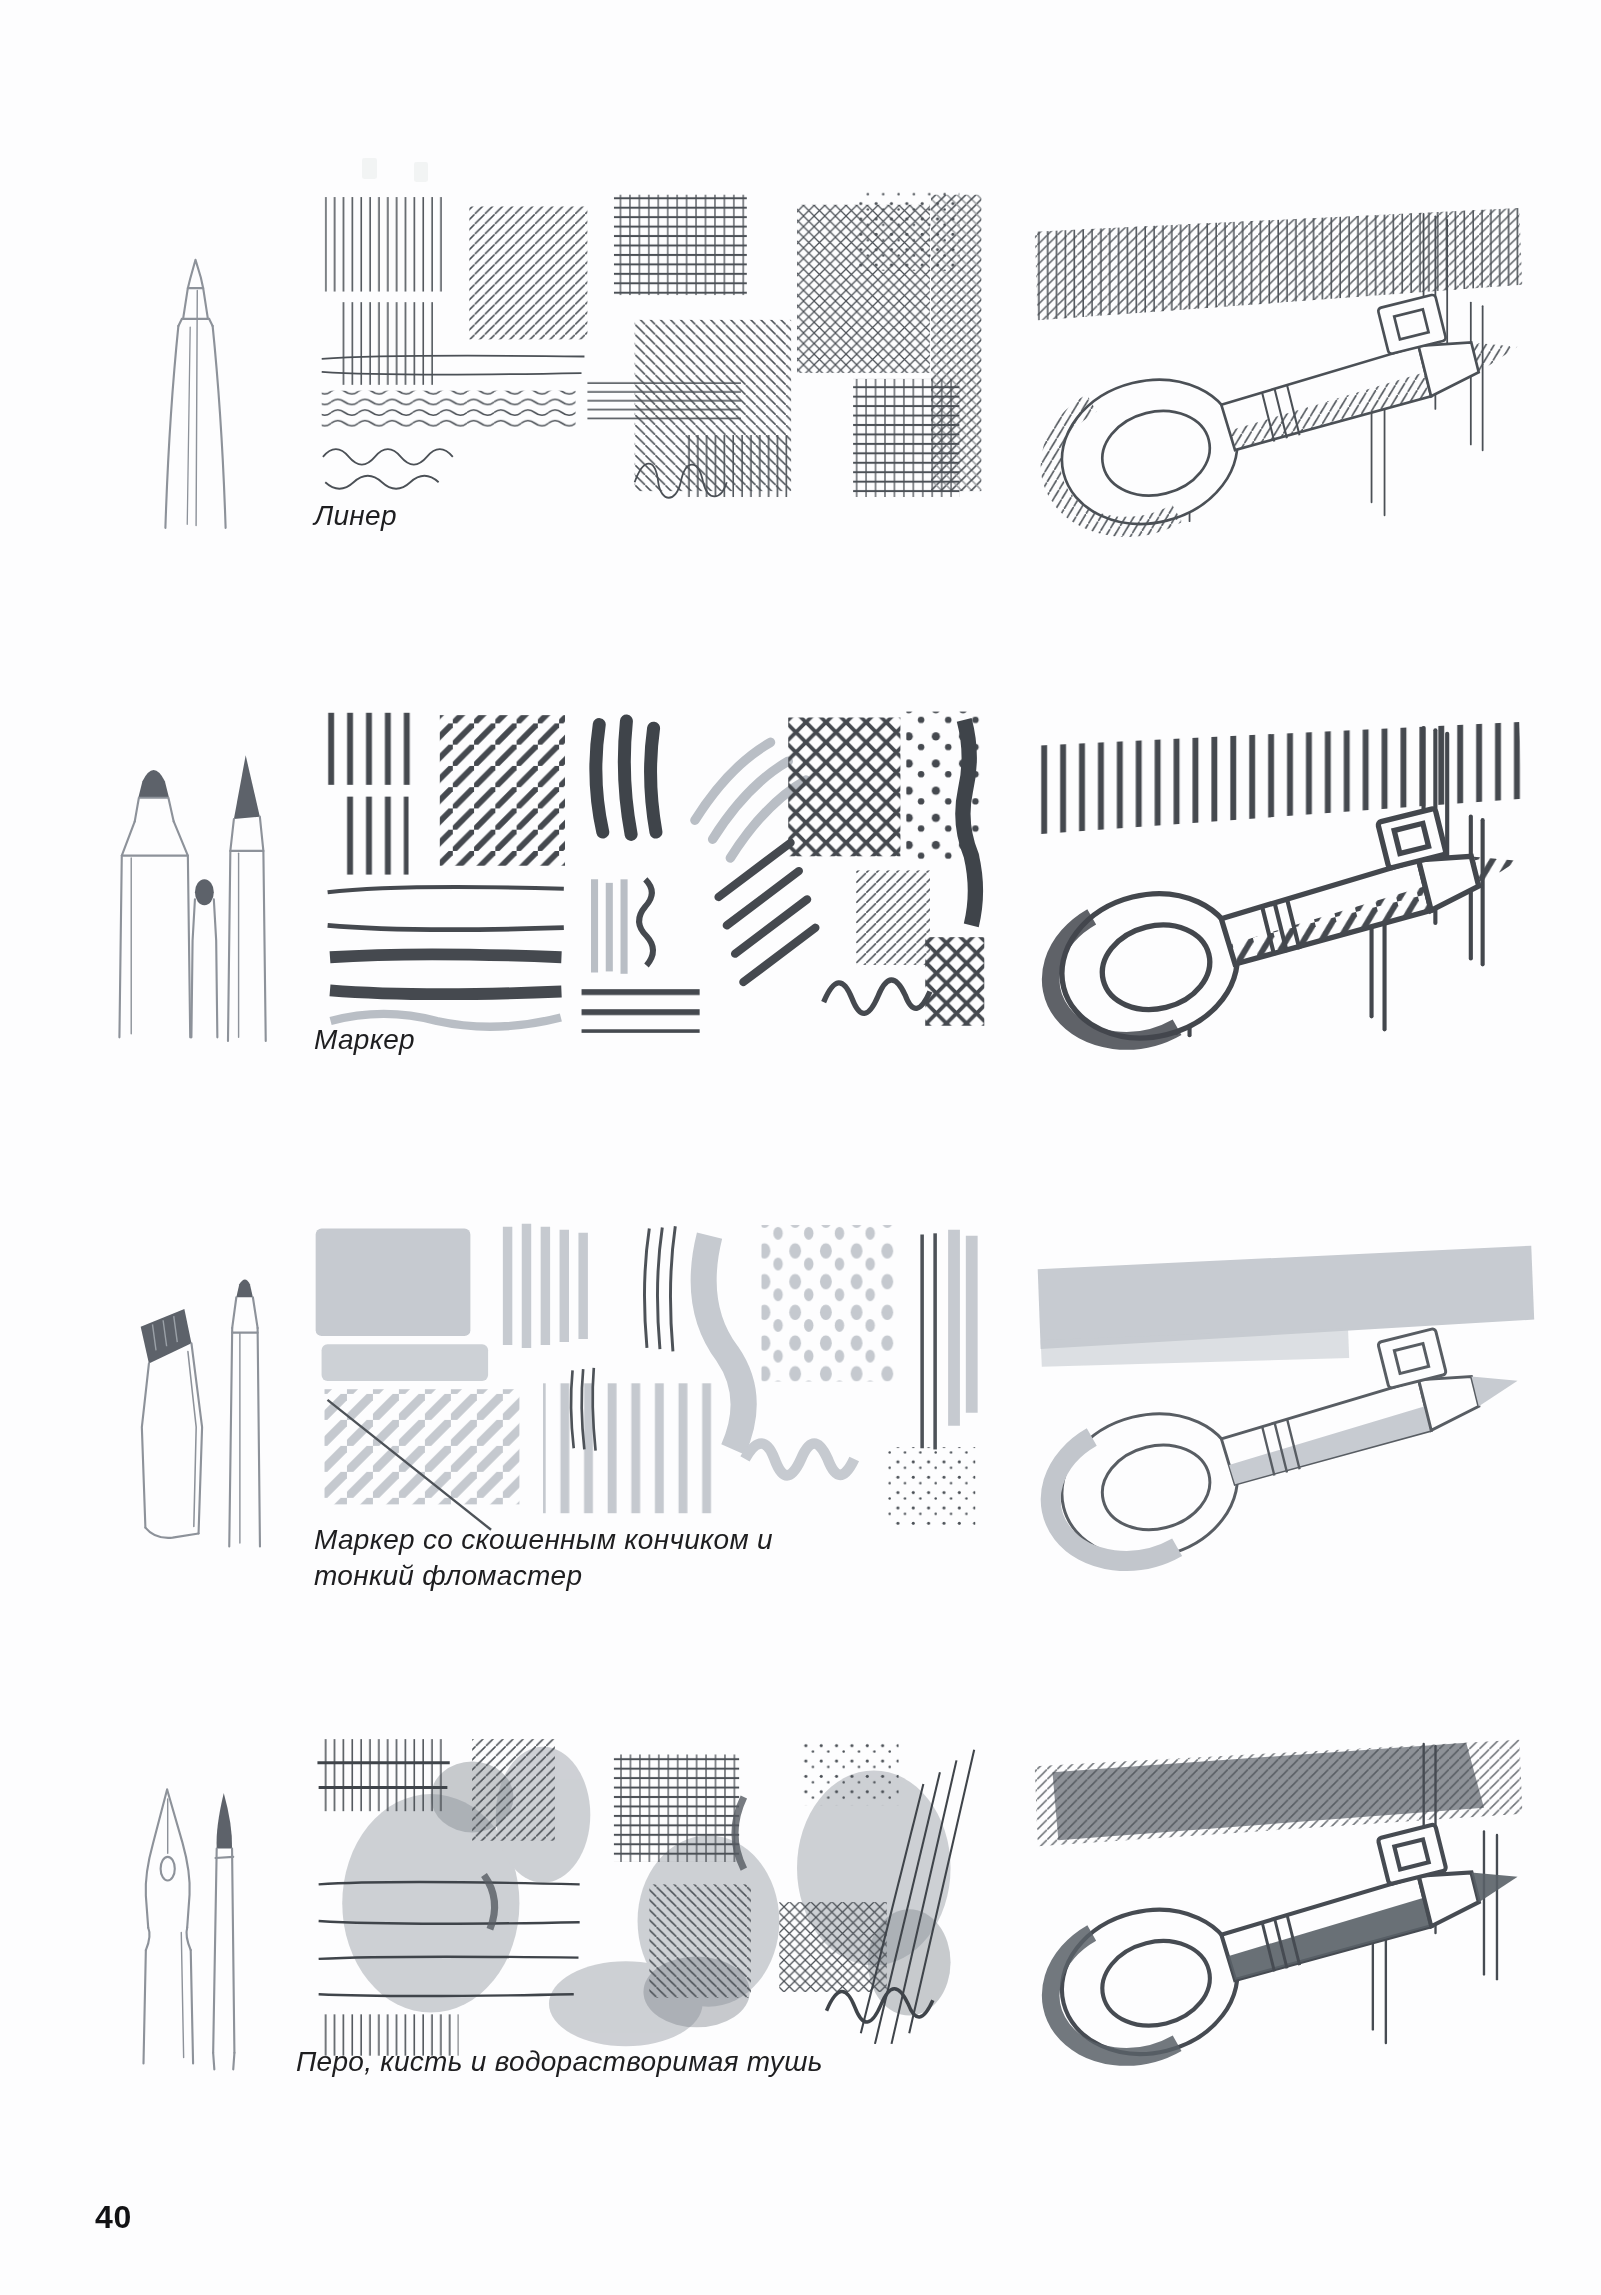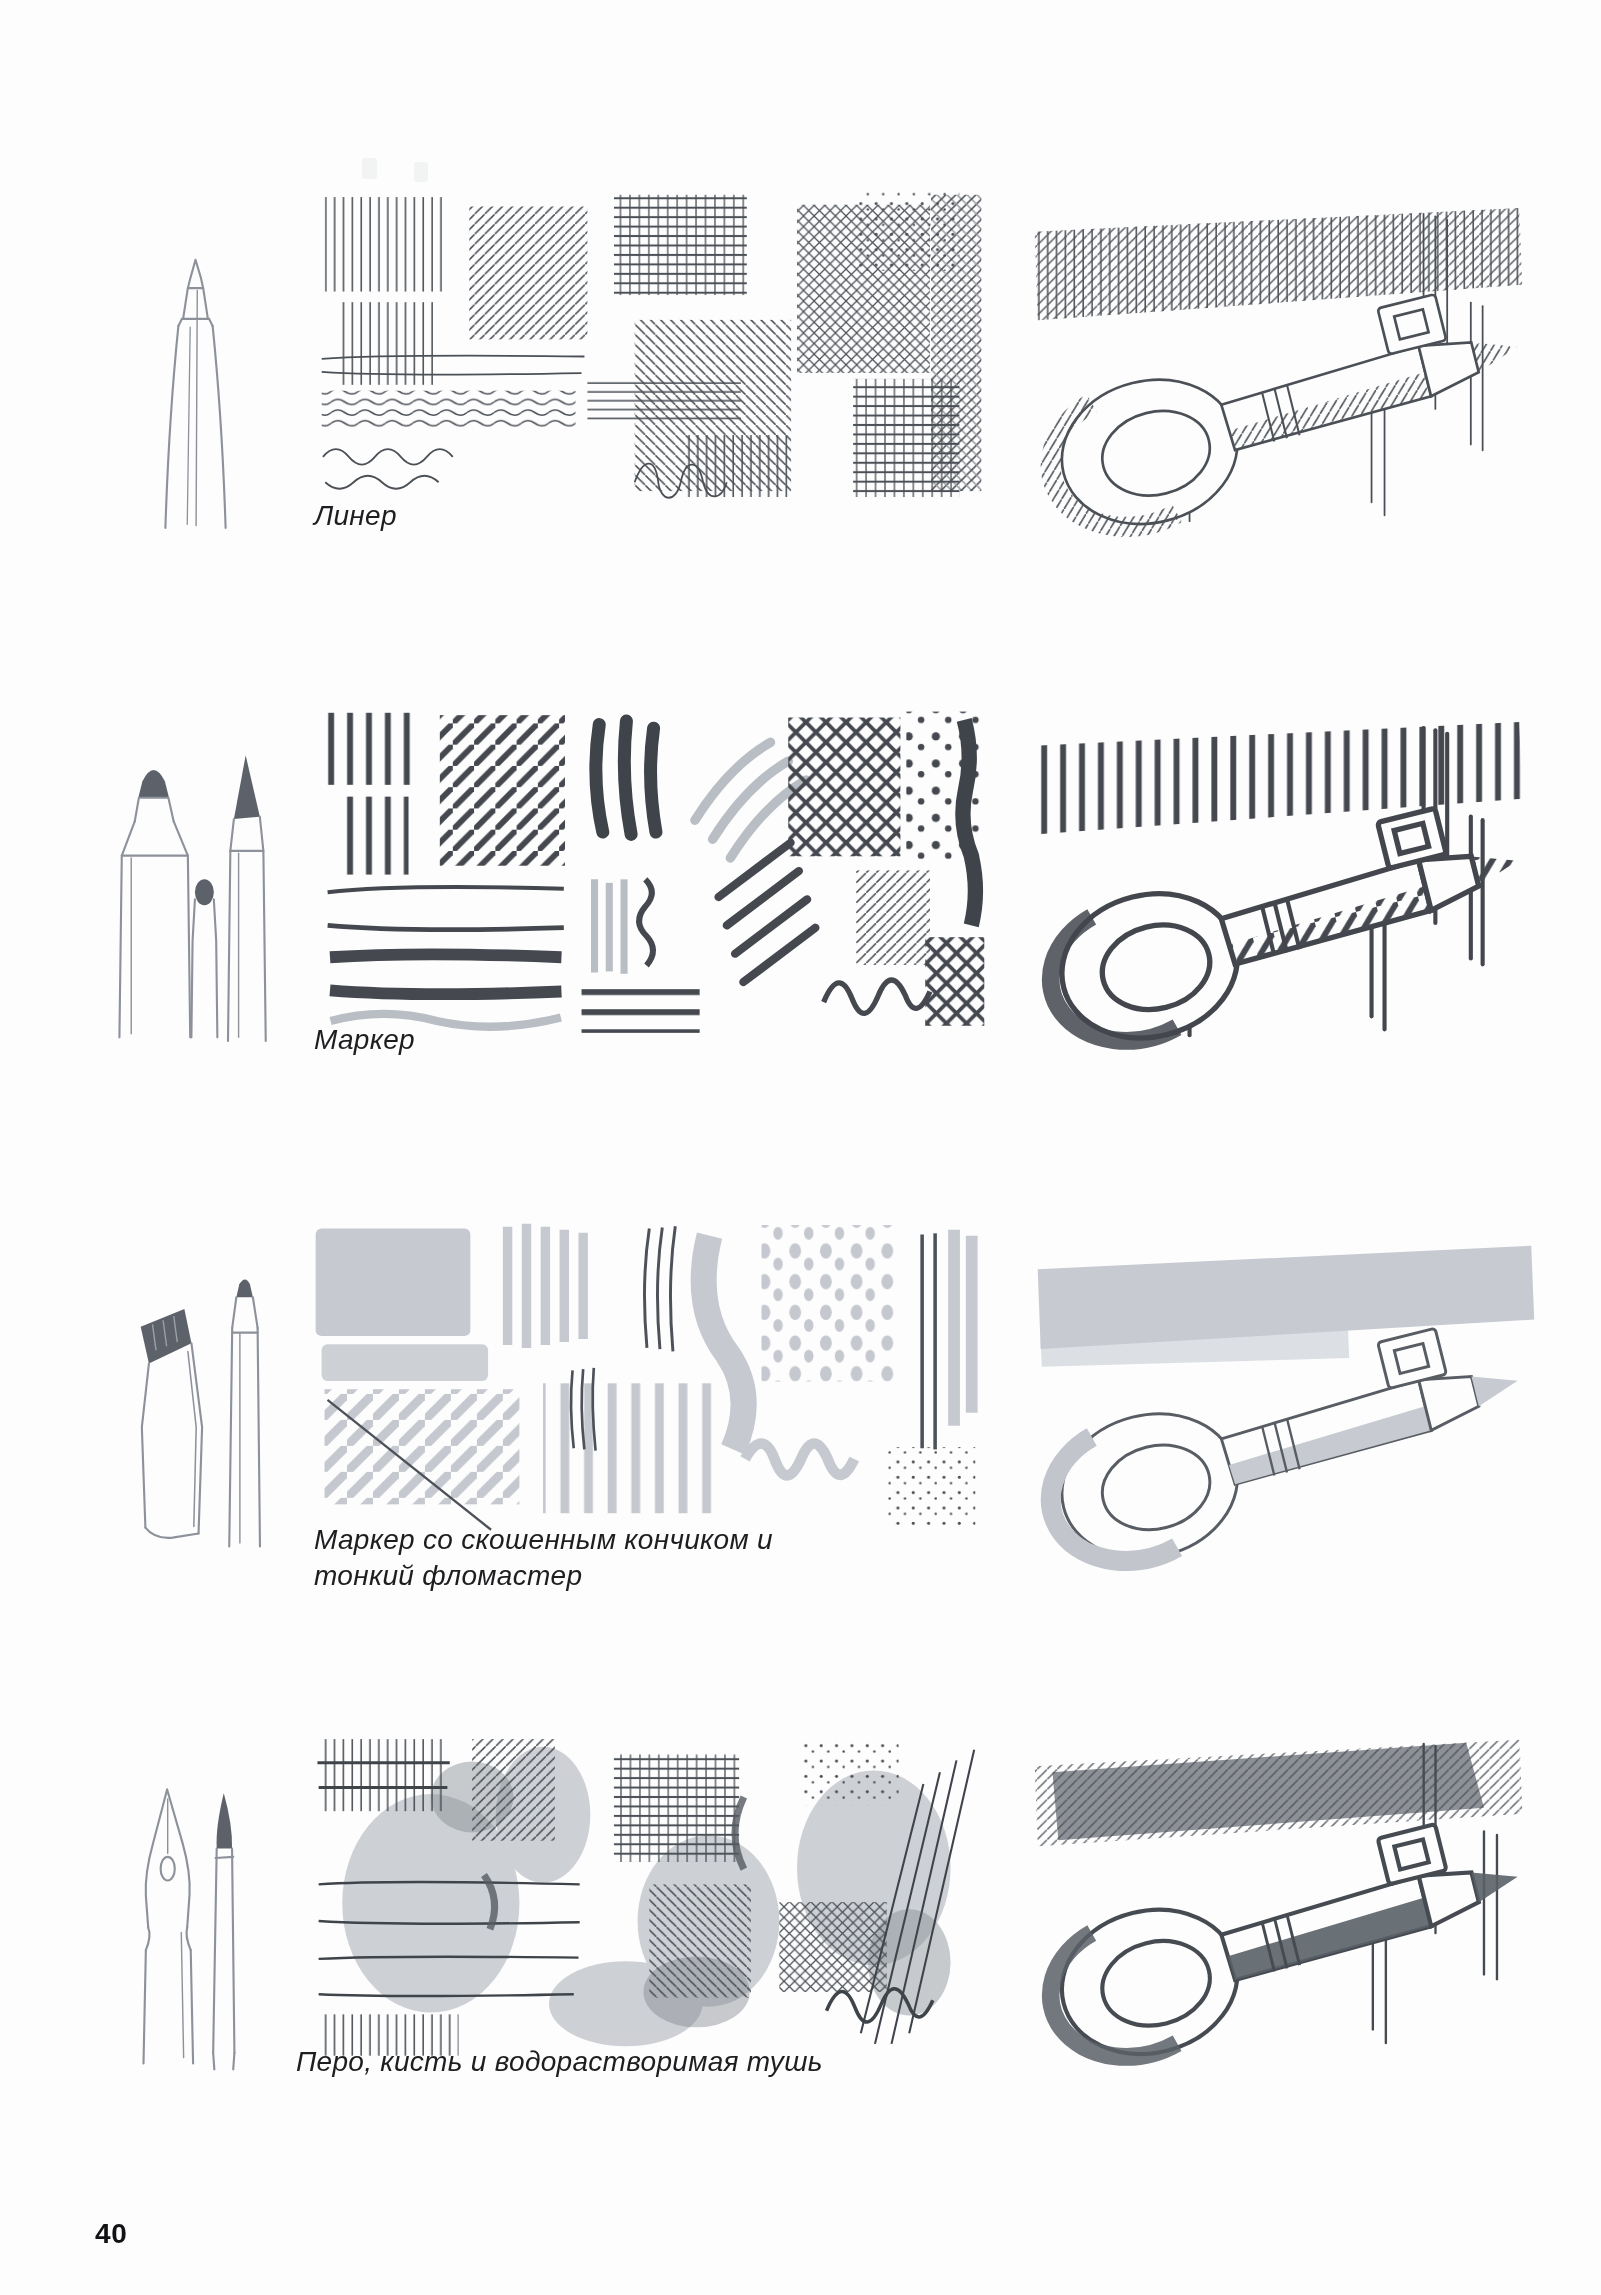--- a/index.html
+++ b/index.html
@@ -17,23 +17,22 @@
     font-style:italic;
     font-size:28px;
     line-height:1.3;
     color:#1e1e20;
     letter-spacing:0.3px;
   }
   #cap3{width:561px;}
   .page-number{
     position:absolute;
     left:95px;top:2199px;
-    font-size:28px;font-weight:bold;color:#121214;
+    font-size:32px;font-weight:bold;color:#121214;
     letter-spacing:0.6px;
-    margin-top:19px;
   }
   .ghost{position:absolute;background:#edeff0;opacity:.7;border-radius:2.4px;}
 
   
   .key-fig .bow-outer,.key-fig .bow-inner,.key-fig .shaft,.key-fig .tip,.key-fig .bitbody,.key-fig .bithole{fill:#fdfdfe;}
   .key-fig .collar{fill:none;}
   .key-fig .fall{fill:none;stroke-linecap:round;}
   .key-fig .bow-shade{fill:none;}
 
   

